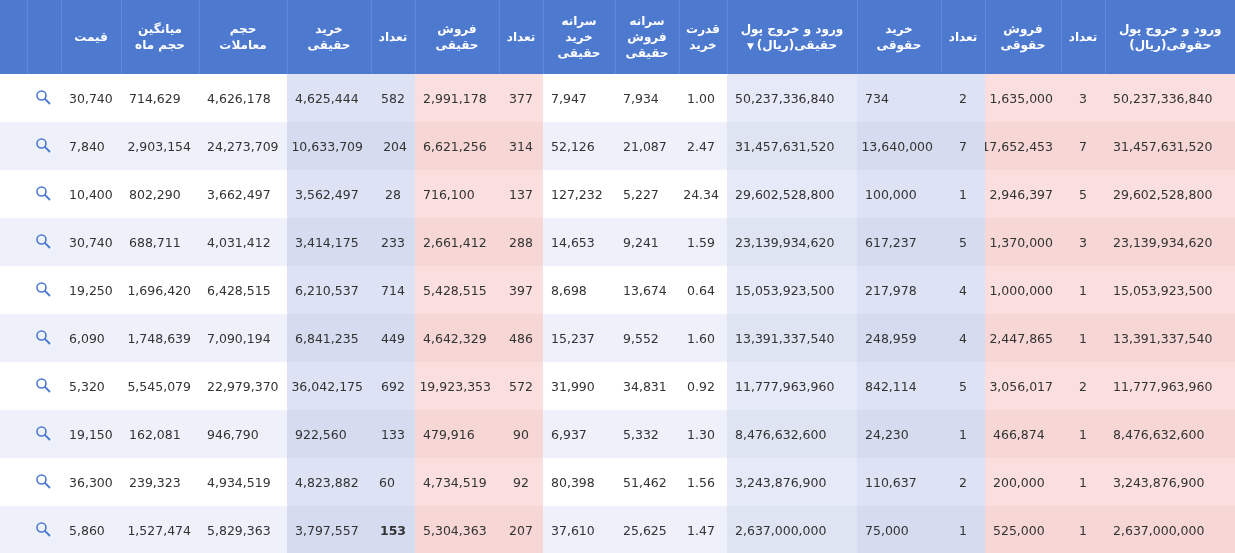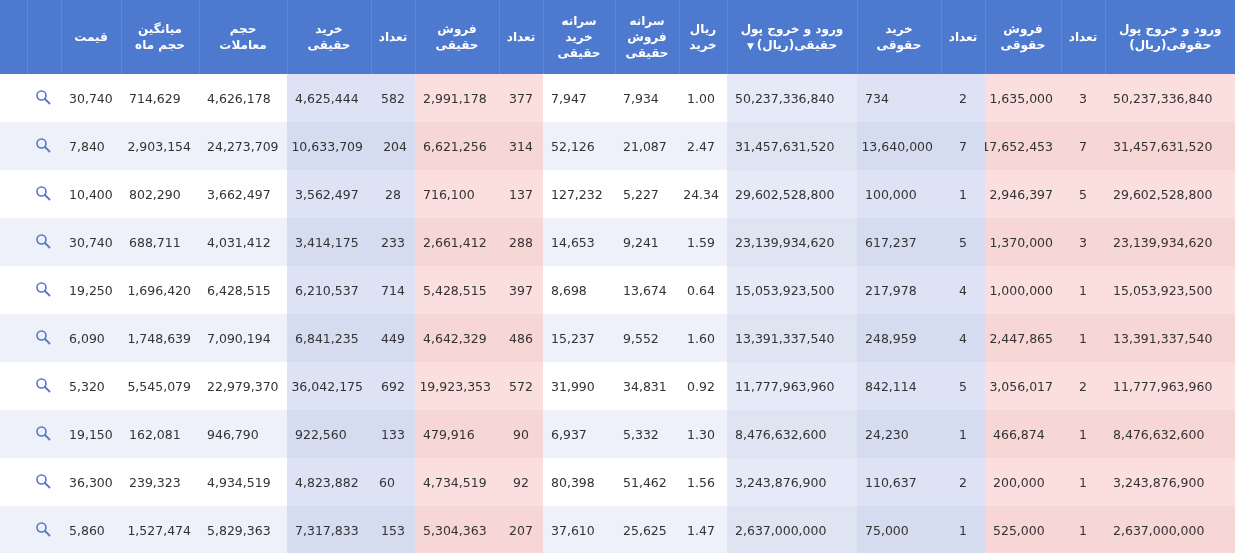--- a/index.html
+++ b/index.html
@@ -83,21 +83,21 @@
         <th class="sep" style="width:130px"><span style="white-space:pre-line">ورود و خروج پول
 حقوقی(ریال)</span></th>
         <th class="sep" style="width:44px"><span>تعداد</span></th>
         <th class="sep" style="width:76px"><span style="white-space:pre-line">فروش
 حقوقی</span></th>
         <th class="sep" style="width:44px"><span>تعداد</span></th>
         <th class="sep" style="width:84px"><span style="white-space:pre-line">خرید
 حقوقی</span></th>
         <th class="sep" style="width:130px"><span style="white-space:pre-line">ورود و خروج پول
 حقیقی(ریال)</span><span class="sort-caret">▼</span></th>
-        <th class="sep" style="width:48px"><span style="white-space:pre-line">ریال
+        <th class="sep" style="width:48px"><span style="white-space:pre-line">قدرت
 خرید</span></th>
         <th class="sep" style="width:64px"><span style="white-space:pre-line">سرانه
 فروش
 حقیقی</span></th>
         <th class="sep" style="width:72px"><span style="white-space:pre-line">سرانه خرید
 حقیقی</span></th>
         <th class="sep" style="width:44px"><span>تعداد</span></th>
         <th class="sep" style="width:84px"><span style="white-space:pre-line">فروش
 حقیقی</span></th>
         <th class="sep" style="width:44px"><span>تعداد</span></th>
@@ -326,22 +326,22 @@
           <td class="tint-sell" style="text-align: center;">1</td>
           <td class="tint-sell">525,000</td>
           <td class="tint-buy2" style="text-align: center;">1</td>
           <td class="tint-buy2">75,000</td>
           <td class="money-in tint-buy">2,637,000,000</td>
           <td class="power">1.47</td>
           <td class="">25,625</td>
           <td class="">37,610</td>
           <td class="tint-sell" style="text-align: center;">207</td>
           <td class="tint-sell">5,304,363</td>
-          <td class="tint-buy2" style="text-align: center;">153</td>
-          <td class="tint-buy2">7,317,833</td>
+          <td class="tint-buy2" style="text-align: center; font-weight: bold;">153</td>
+          <td class="tint-buy2">3,797,557</td>
           <td class="">5,829,363</td>
           <td class="">1,527,474</td>
           <td class="">5,860</td>
           <td class="c-mag"><span class="mag"><svg viewBox="0 0 16 16" width="16" height="16">
                 <circle cx="6.5" cy="6.5" r="4.5" fill="none" stroke="#4d79cf" stroke-width="1.6"></circle>
                 <line x1="10" y1="10" x2="14.5" y2="14.5" stroke="#4d79cf" stroke-width="1.8" stroke-linecap="round"></line>
               </svg></span></td>
           <td class="c-symbol">خوساز</td>
         </tr>
       </tbody>

